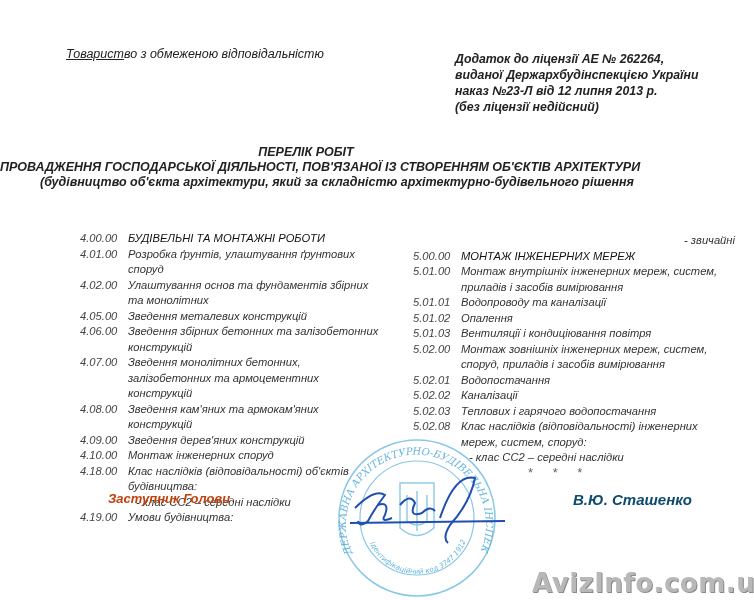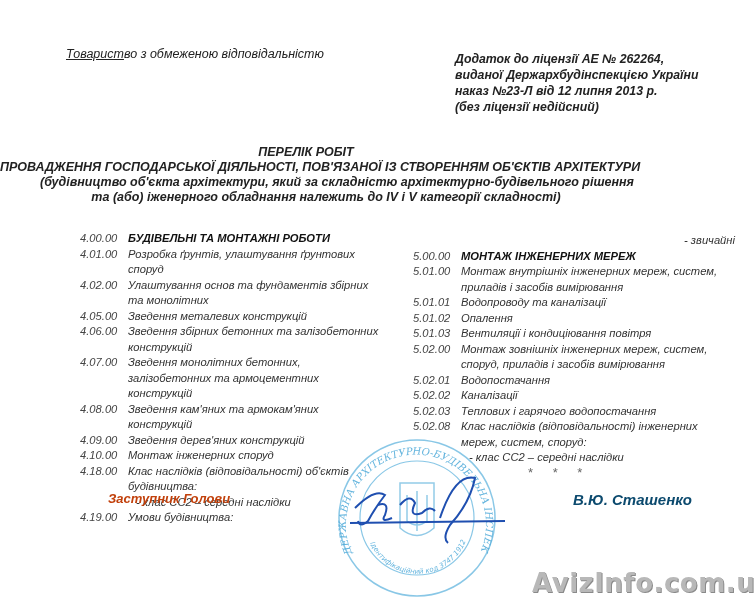--- a/index.html
+++ b/index.html
@@ -14,21 +14,21 @@
     .license { left: 455px; top: 51px; font-size: 12.3px; font-weight: bold; line-height: 16px; color: #222; }
     .title-block { left: 0; width: 612px; top: 145px; text-align: center; font-size: 12.5px; line-height: 15px; color: #222; }
     .title-block .t1, .title-block .t2 { font-weight: normal; }
     .title-block .t3, .title-block .t4 { font-weight: bold; padding-left: 40px; }
     .col { position: absolute; font-size: 11.2px; line-height: 15.5px; color: #333; }
     .col-left { left: 62px; top: 231px; width: 320px; }
     .col-right { left: 395px; top: 233px; width: 340px; }
     .row { display: flex; }
     .code { width: 48px; flex: none; color: #444; margin-left: 18px; }
     .txt { flex: 1; white-space: normal; }
-    .txt.bold { font-weight: bold; color: #111; }
+    .txt.bold { font-weight: normal; color: #111; }
     .stars { left: 528px; top: 465px; font-size: 13px; color: #666; letter-spacing: 8px; font-style: normal; }
     .sig-left { left: 108px; top: 491px; font-size: 13px; font-weight: bold; color: #c2410c; }
     .sig-right { left: 573px; top: 491px; font-size: 15px; font-weight: bold; color: #0c4a6e; }
     .stamp { left: 330px; top: 433px; width: 175px; height: 165px; }
     .watermark { left: 500px; top: 568px; font-size: 26px; font-weight: bold; color: #b8b8b8; font-style: normal; letter-spacing: 0.5px;
       text-shadow: 1px 1px 0 #8a8a8a; font-family: "DejaVu Sans", sans-serif; margin-left: 32px; }
   </style>
 </head>
 <body>
 
@@ -38,21 +38,20 @@
   <div>Додаток до ліцензії АЕ № 262264,</div>
   <div>виданої Держархбудінспекцією України</div>
   <div>наказ №23-Л від 12 липня 2013 р.</div>
   <div>(без ліцензії недійсний)</div>
 </div>
 
 <div class="abs title-block">
   <div class="t1" style="font-weight:bold">ПЕРЕЛІК РОБІТ</div>
   <div class="t2" style="font-weight:bold">ПРОВАДЖЕННЯ ГОСПОДАРСЬКОЇ ДІЯЛЬНОСТІ, ПОВ'ЯЗАНОЇ ІЗ СТВОРЕННЯМ ОБ'ЄКТІВ АРХІТЕКТУРИ</div>
   <div class="t3">(будівництво об'єкта архітектури, який за складністю архітектурно-будівельного рішення</div>
-  <div class="t4">та (або) іженерного обладнання належить до IV і V категорії складності)</div>
 </div>
 
 <div class="col col-left" id="left-col">
     <div class="row">
       <span class="code">4.00.00</span>
       <span class="txt bold">БУДІВЕЛЬНІ ТА МОНТАЖНІ РОБОТИ</span>
     </div>
     <div class="row">
       <span class="code">4.01.00</span>
       <span class="txt">Розробка ґрунтів, улаштування ґрунтових споруд</span>

